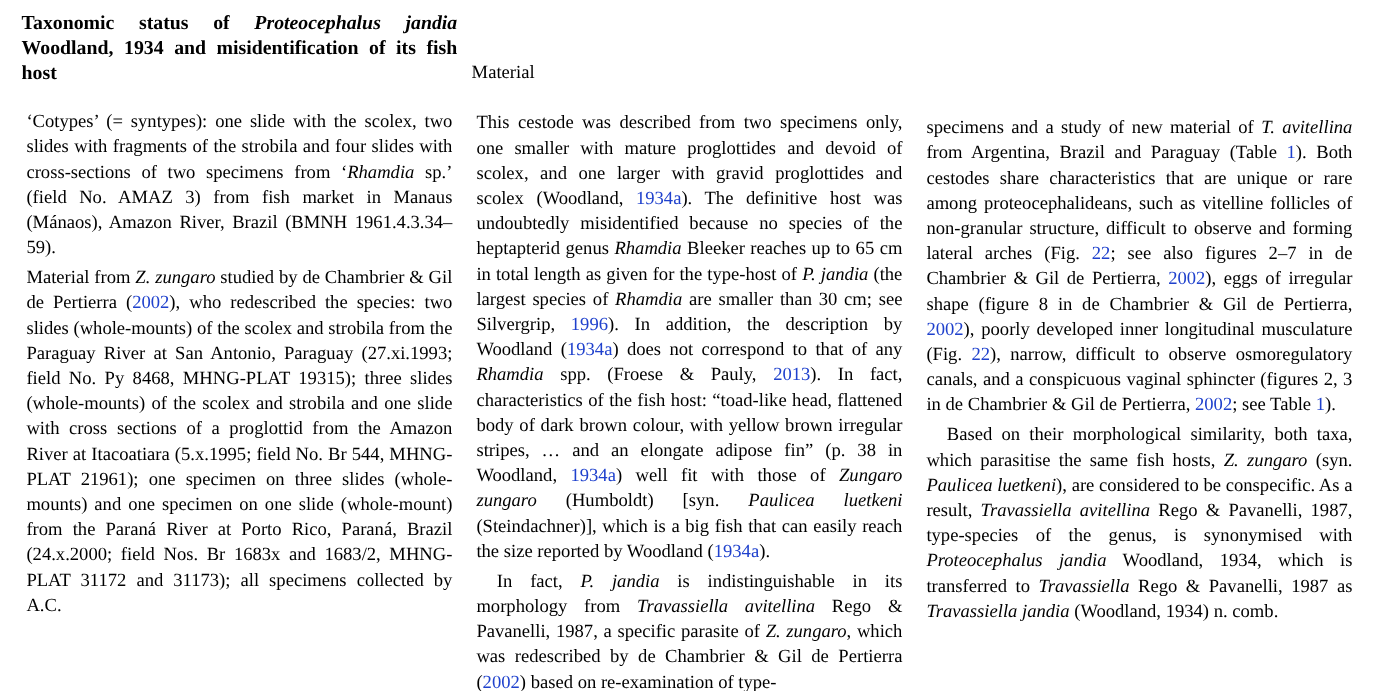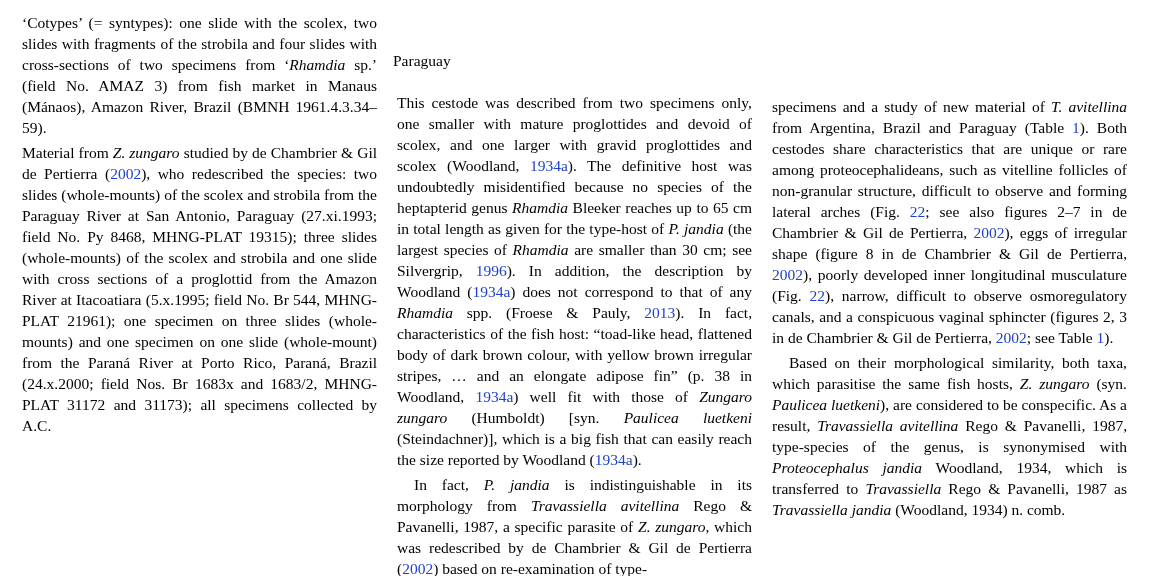--- a/index.html
+++ b/index.html
@@ -43,26 +43,27 @@
   p.indent{text-indent:17px;}
   .it{font-style:italic;}
   .lnk{color:var(--link,#1f41cd);}
 </style>
 </head>
 <body>
 
 <div class="page">
 
   <div class="col col-left">
+    <h1 class="article-title"><span>Taxonomic status of </span><span class="it">Proteocephalus jandia</span><span> Woodland, 1934 and misidentification of its fish host</span></h1>
     <p><span>‘Cotypes’ (= syntypes): one slide with the scolex, two slides with fragments of the strobila and four slides with cross-sections of two specimens from ‘</span><span class="it">Rhamdia</span><span> sp.’ (field No. AMAZ 3) from fish market in Manaus (Mánaos), Amazon River, Brazil (BMNH 1961.4.3.34–59).</span></p>
     <p><span>Material from </span><span class="it">Z. zungaro</span><span> studied by de Chambrier &amp; Gil de Pertierra (</span><span class="lnk">2002</span><span>), who redescribed the species: two slides (whole-mounts) of the scolex and strobila from the Paraguay River at San Antonio, Paraguay (27.xi.1993; field No. Py 8468, MHNG-PLAT 19315); three slides (whole-mounts) of the scolex and strobila and one slide with cross sections of a proglottid from the Amazon River at Itacoatiara (5.x.1995; field No. Br 544, MHNG-PLAT 21961); one specimen on three slides (whole-mounts) and one specimen on one slide (whole-mount) from the Paraná River at Porto Rico, Paraná, Brazil (24.x.2000; field Nos. Br 1683x and 1683/2, MHNG-PLAT 31172 and 31173); all specimens collected by A.C.</span></p>
   </div>
 
   <div class="col col-middle">
-    <h2 class="section-heading">Paraguay</h2>
+    <h2 class="section-heading">Material</h2>
     <p><span>This cestode was described from two specimens only, one smaller with mature proglottides and devoid of scolex, and one larger with gravid proglottides and scolex (Woodland, </span><span class="lnk">1934a</span><span>). The definitive host was undoubtedly misidentified because no species of the heptapterid genus </span><span class="it">Rhamdia</span><span> Bleeker reaches up to 65 cm in total length as given for the type-host of </span><span class="it">P. jandia</span><span> (the largest species of </span><span class="it">Rhamdia</span><span> are smaller than 30 cm; see Silvergrip, </span><span class="lnk">1996</span><span>). In addition, the description by Woodland (</span><span class="lnk">1934a</span><span>) does not correspond to that of any </span><span class="it">Rhamdia</span><span> spp. (Froese &amp; Pauly, </span><span class="lnk">2013</span><span>). In fact, characteristics of the fish host: “toad-like head, flattened body of dark brown colour, with yellow brown irregular stripes, … and an elongate adipose fin” (p. 38 in Woodland, </span><span class="lnk">1934a</span><span>) well fit with those of </span><span class="it">Zungaro zungaro</span><span> (Humboldt) [syn. </span><span class="it">Paulicea luetkeni</span><span> (Steindachner)], which is a big fish that can easily reach the size reported by Woodland (</span><span class="lnk">1934a</span><span>).</span></p>
     <p class="indent"><span>In fact, </span><span class="it">P. jandia</span><span> is indistinguishable in its morphology from </span><span class="it">Travassiella avitellina</span><span> Rego &amp; Pavanelli, 1987, a specific parasite of </span><span class="it">Z. zungaro</span><span>, which was redescribed by de Chambrier &amp; Gil de Pertierra (</span><span class="lnk">2002</span><span>) based on re-examination of type-</span></p>
   </div>
 
   <div class="col col-right">
     <p><span>specimens and a study of new material of </span><span class="it">T. avitellina</span><span> from Argentina, Brazil and Paraguay (Table </span><span class="lnk">1</span><span>). Both cestodes share characteristics that are unique or rare among proteocephalideans, such as vitelline follicles of non-granular structure, difficult to observe and forming lateral arches (Fig. </span><span class="lnk">22</span><span>; see also figures 2–7 in de Chambrier &amp; Gil de Pertierra, </span><span class="lnk">2002</span><span>), eggs of irregular shape (figure 8 in de Chambrier &amp; Gil de Pertierra, </span><span class="lnk">2002</span><span>), poorly developed inner longitudinal musculature (Fig. </span><span class="lnk">22</span><span>), narrow, difficult to observe osmoregulatory canals, and a conspicuous vaginal sphincter (figures 2, 3 in de Chambrier &amp; Gil de Pertierra, </span><span class="lnk">2002</span><span>; see Table </span><span class="lnk">1</span><span>).</span></p>
     <p class="indent"><span>Based on their morphological similarity, both taxa, which parasitise the same fish hosts, </span><span class="it">Z. zungaro</span><span> (syn. </span><span class="it">Paulicea luetkeni</span><span>), are considered to be conspecific. As a result, </span><span class="it">Travassiella avitellina</span><span> Rego &amp; Pavanelli, 1987, type-species of the genus, is synonymised with </span><span class="it">Proteocephalus jandia</span><span> Woodland, 1934, which is transferred to </span><span class="it">Travassiella</span><span> Rego &amp; Pavanelli, 1987 as </span><span class="it">Travassiella jandia</span><span> (Woodland, 1934) n. comb.</span></p>
   </div>
 
 </div>

